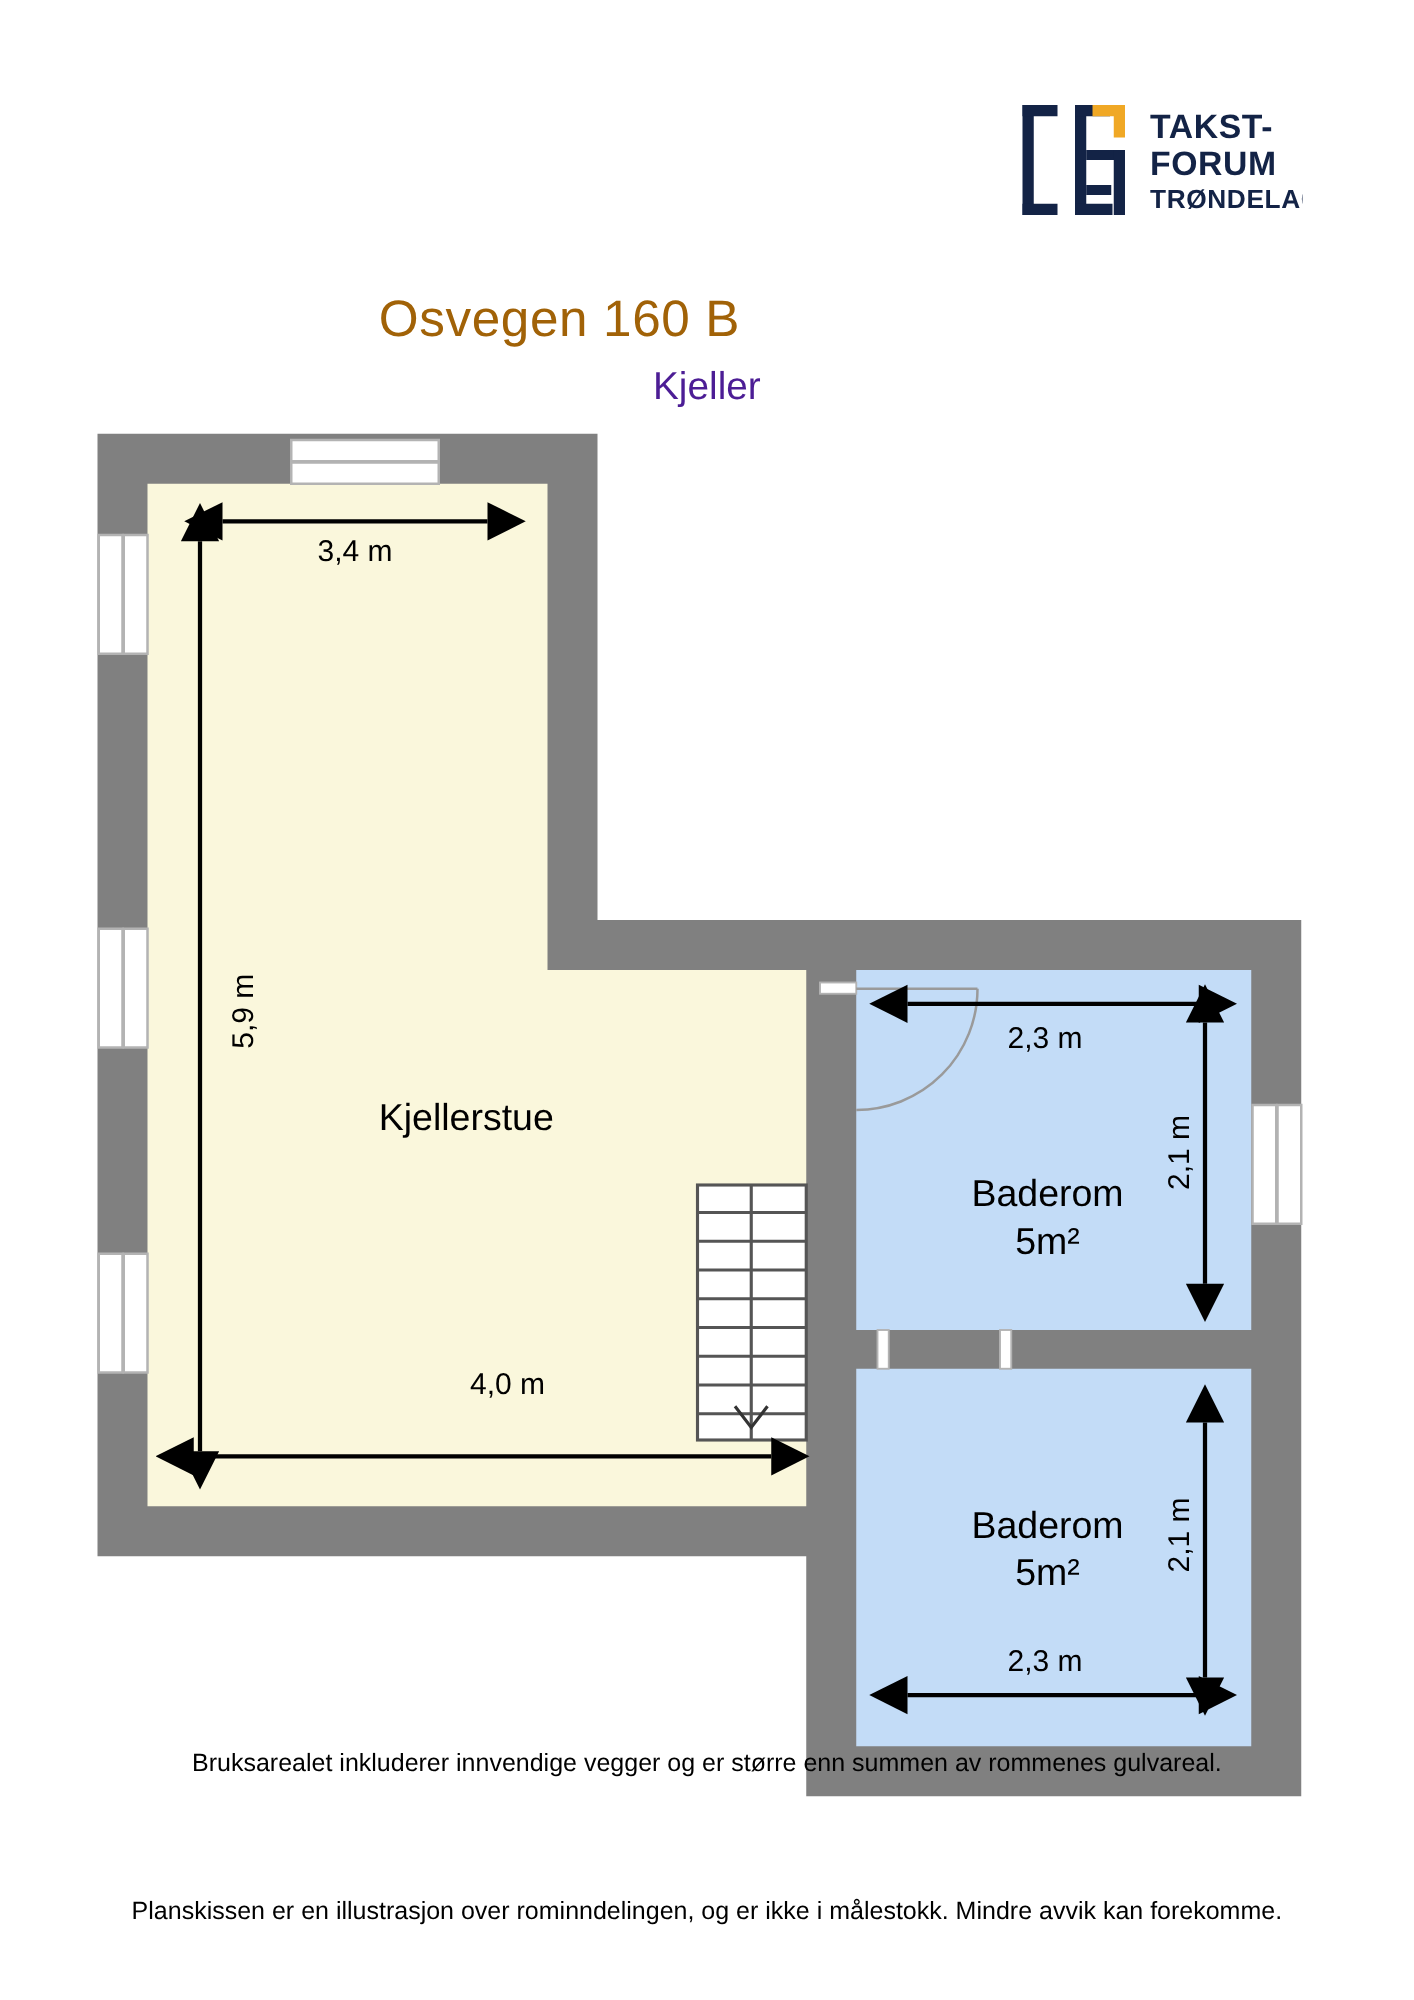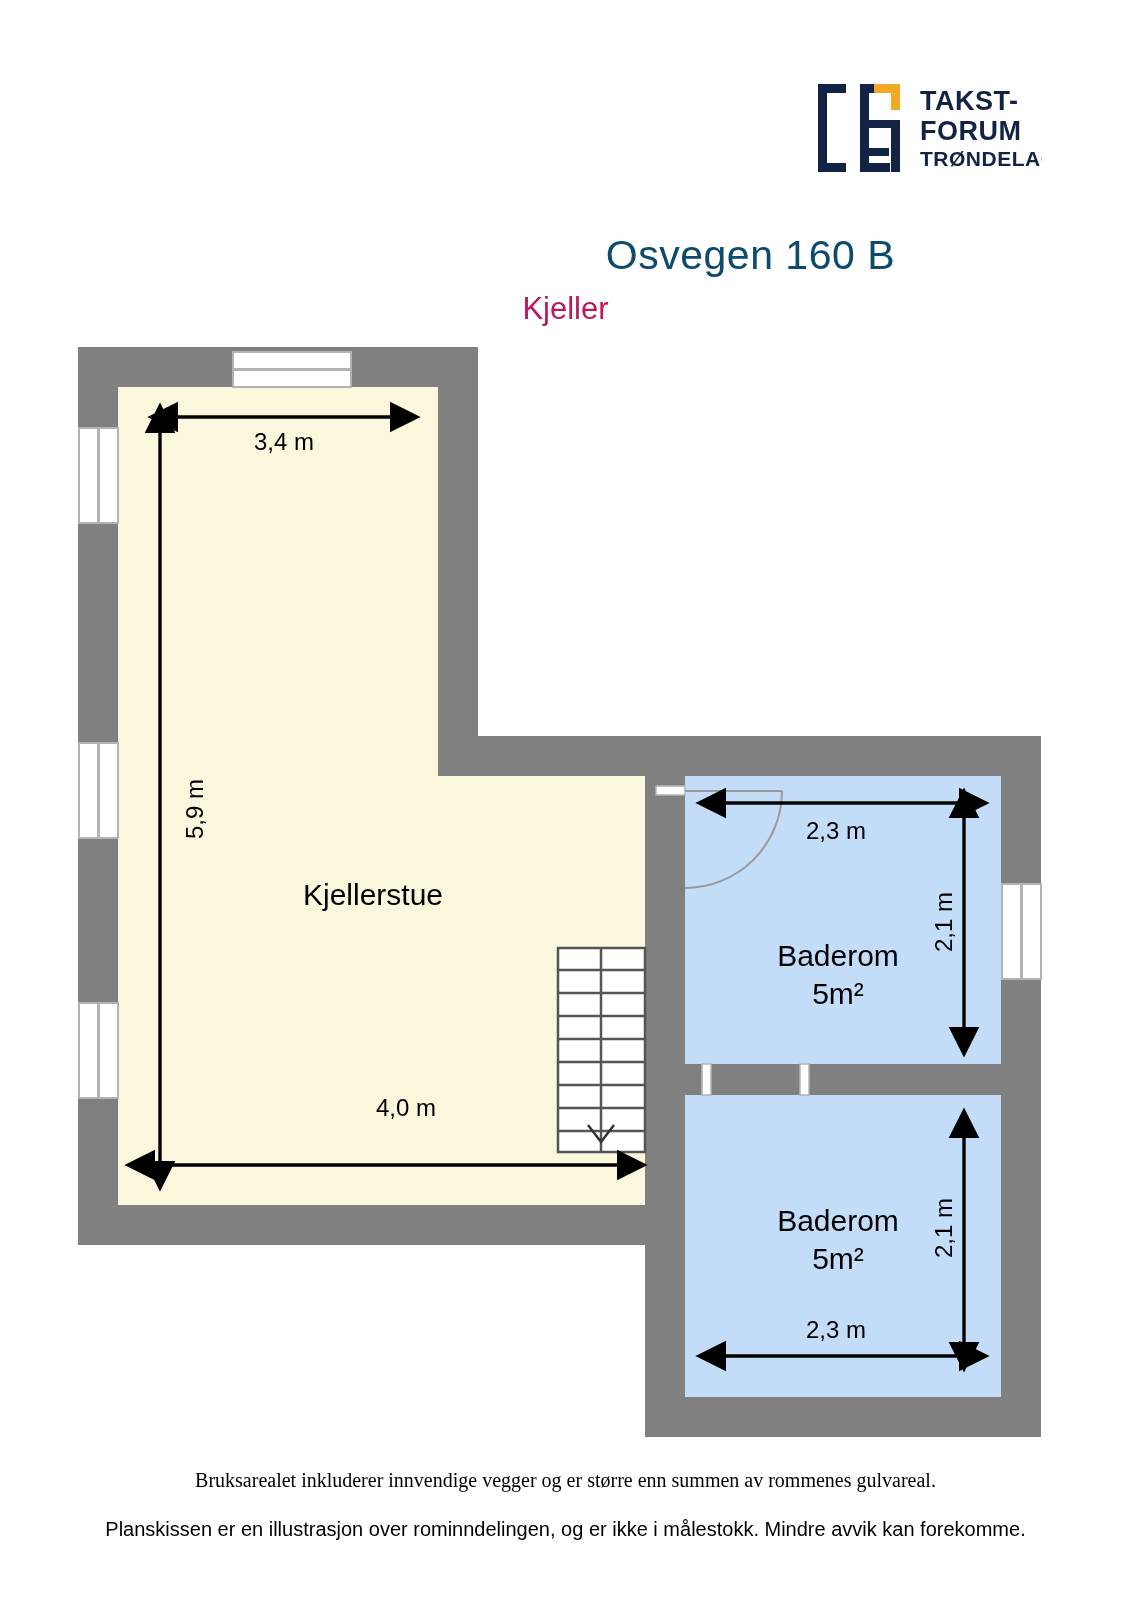--- a/index.html
+++ b/index.html
@@ -26,35 +26,35 @@
     text-align: right;
   }
   #logo svg { display: block; }
 
   
   #title {
     position: absolute;
     left: 0;
     top: 232px;
     width: 895px;
-    text-align: right;
+    text-align: center;
     font-size: 41px;
     font-weight: 400;
     letter-spacing: 0.5px;
-    color: #0c4a6e;
+    color: #a16207;
   }
   #subtitle {
     position: absolute;
     left: 0;
     top: 291px;
     width: 1131px;
     text-align: center;
     font-size: 31px;
     font-weight: 400;
-    color: #be185d;
+    color: #4c1d95;
   }
 
   
   #plan {
     position: absolute;
     left: 0;
     top: 0;
     width: 1131px;
     height: 1600px;
   }
@@ -93,21 +93,21 @@
   #dim-vask-21 { left: 908px; top: 1214px; width: 72px; text-align: center; }
 
   
   .footer-line {
     position: absolute;
     width: 1131px;
     text-align: center;
     font-size: 20px;
     color: #000;
   }
-  #footer-1 { top: 1469px; font-family: Liberation Serif, serif; }
+  #footer-1 { top: 1400px; }
   #footer-2 { top: 1518px; }
 </style>
 </head>
 <body>
 
 <div id="logo">
   <svg width="230" height="100" viewBox="0 0 230 100" xmlns="http://www.w3.org/2000/svg">
     <g>
 
       <rect x="6" y="6" width="9" height="88" fill="#132346"></rect>

